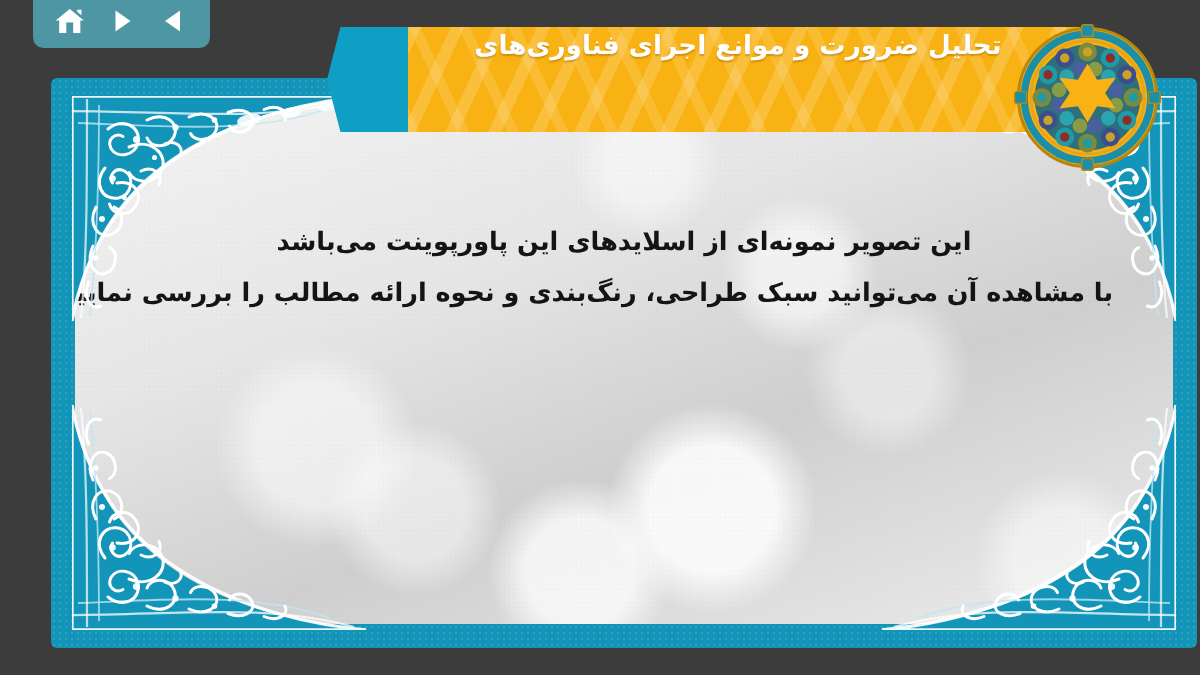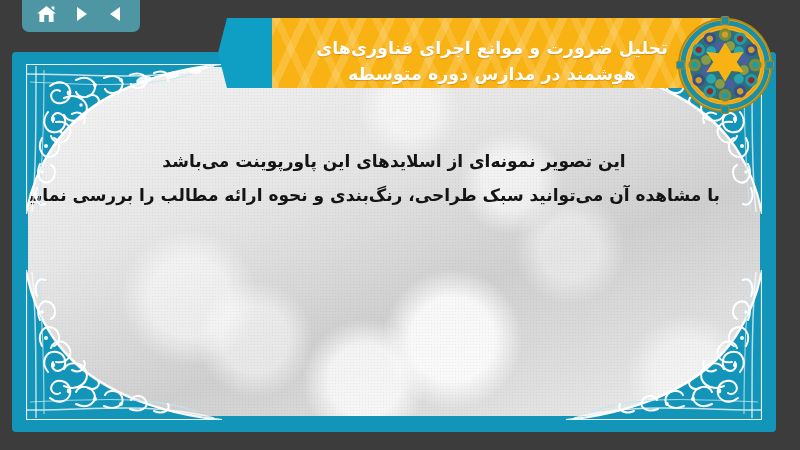--- a/index.html
+++ b/index.html
@@ -40,21 +40,21 @@
     display: flex;
     align-items: center;
     justify-content: center;
     cursor: pointer;
   }
   .nav-btn svg { display: block; }
 
   
   #slide-frame {
     position: absolute;
-    left: 12px;
+    left: 34px;
     top: 52px;
     width: 764px;
     height: 380px;
     background: #1295b9;
     border-radius: 4px;
     z-index: 10;
   }
   
   #slide-frame::after {
     content: "";
@@ -114,21 +114,21 @@
   #title-banner {
     position: absolute;
     left: 272px;
     top: 18px;
     width: 448px;
     height: 70px;
     background: #f9b213;
     z-index: 45;
     overflow: hidden;
     display: flex;
-    align-items: flex-end;
+    align-items: flex-start;
     justify-content: center;
   }
   #banner-pattern {
     position: absolute;
     inset: 0;
     background-image: repeating-linear-gradient(
       115deg,
       rgba(255,255,255,.17) 0px, rgba(255,255,255,.17) 8px,
       rgba(255,255,255,0) 8px, rgba(255,255,255,0) 26px
     );
@@ -378,21 +378,20 @@
     </div>
   </div>
 
   <div id="banner-connector"></div>
 
   <div id="title-banner">
     <div id="banner-pattern"></div>
     <div id="banner-pattern2"></div>
     <div id="title-text">
       <div>تحلیل ضرورت و موانع اجرای فناوری‌های</div>
-      <div>هوشمند در مدارس دوره متوسطه</div>
     </div>
   </div>
 
   <div id="medallion">
     <svg width="98" height="98" viewBox="0 0 100 100">
       <defs>
         <clipPath id="medclip">
             <circle cx="50" cy="50" r="47"></circle>
           </clipPath>
       </defs>

